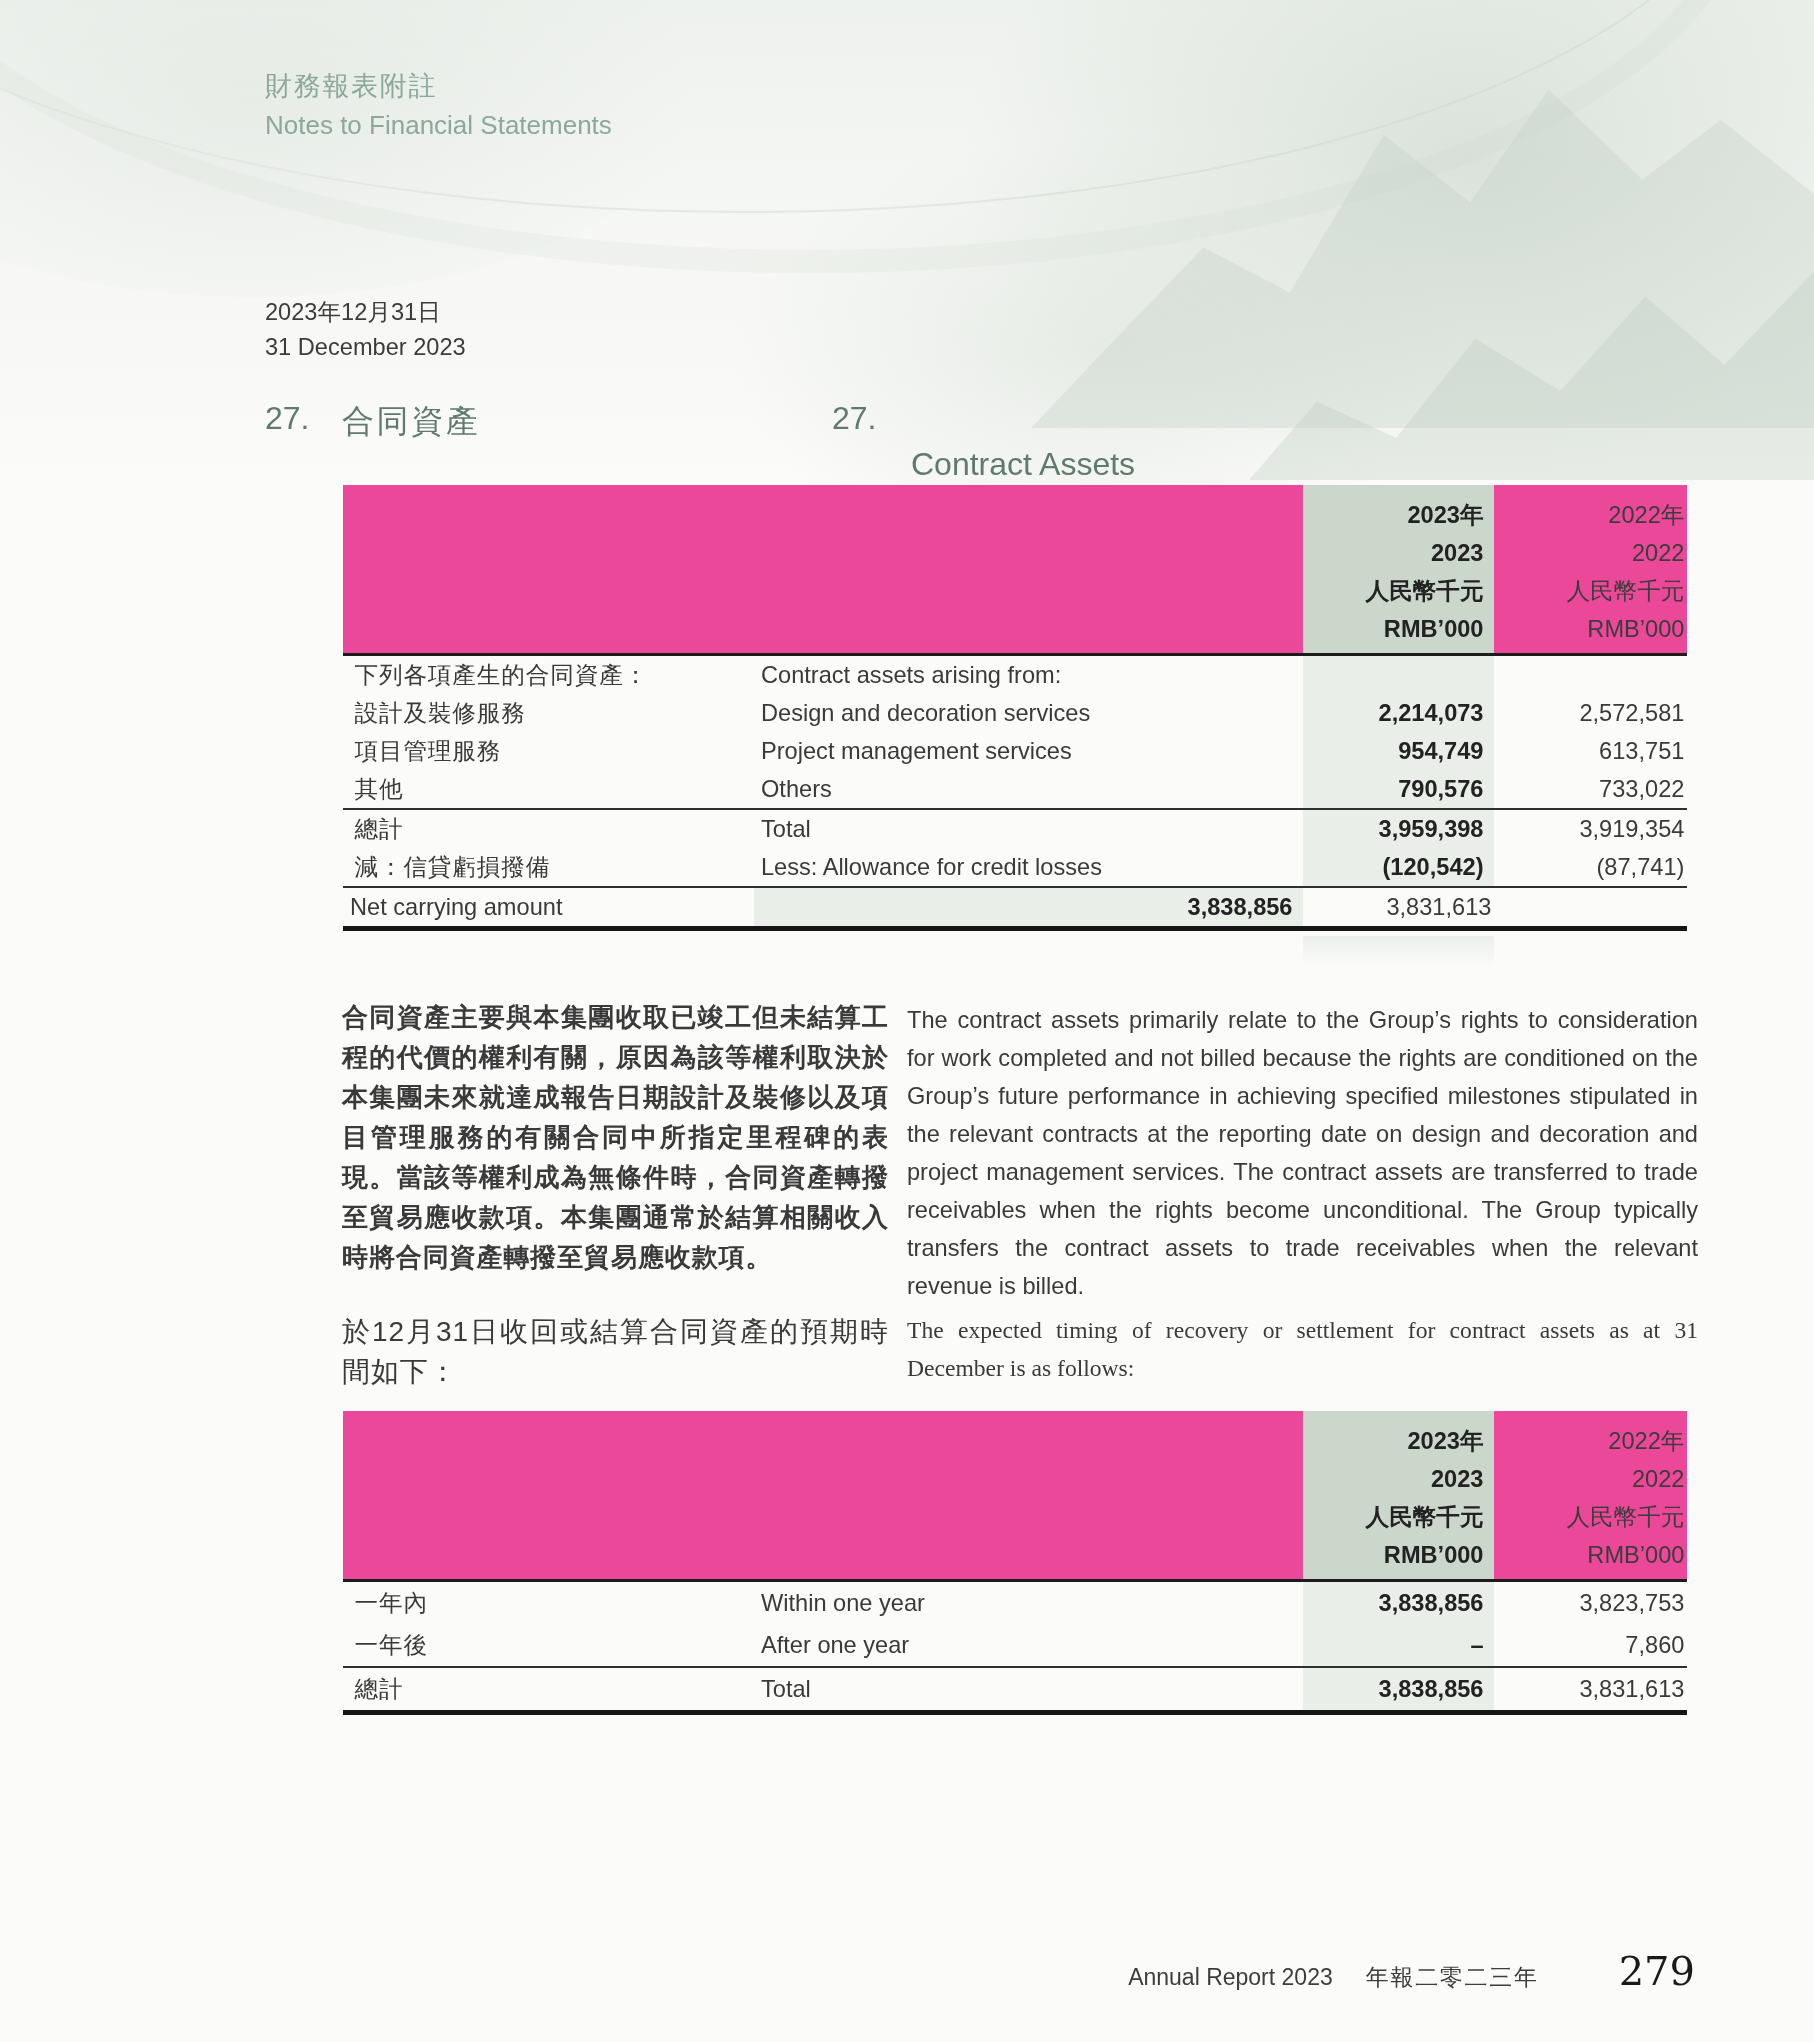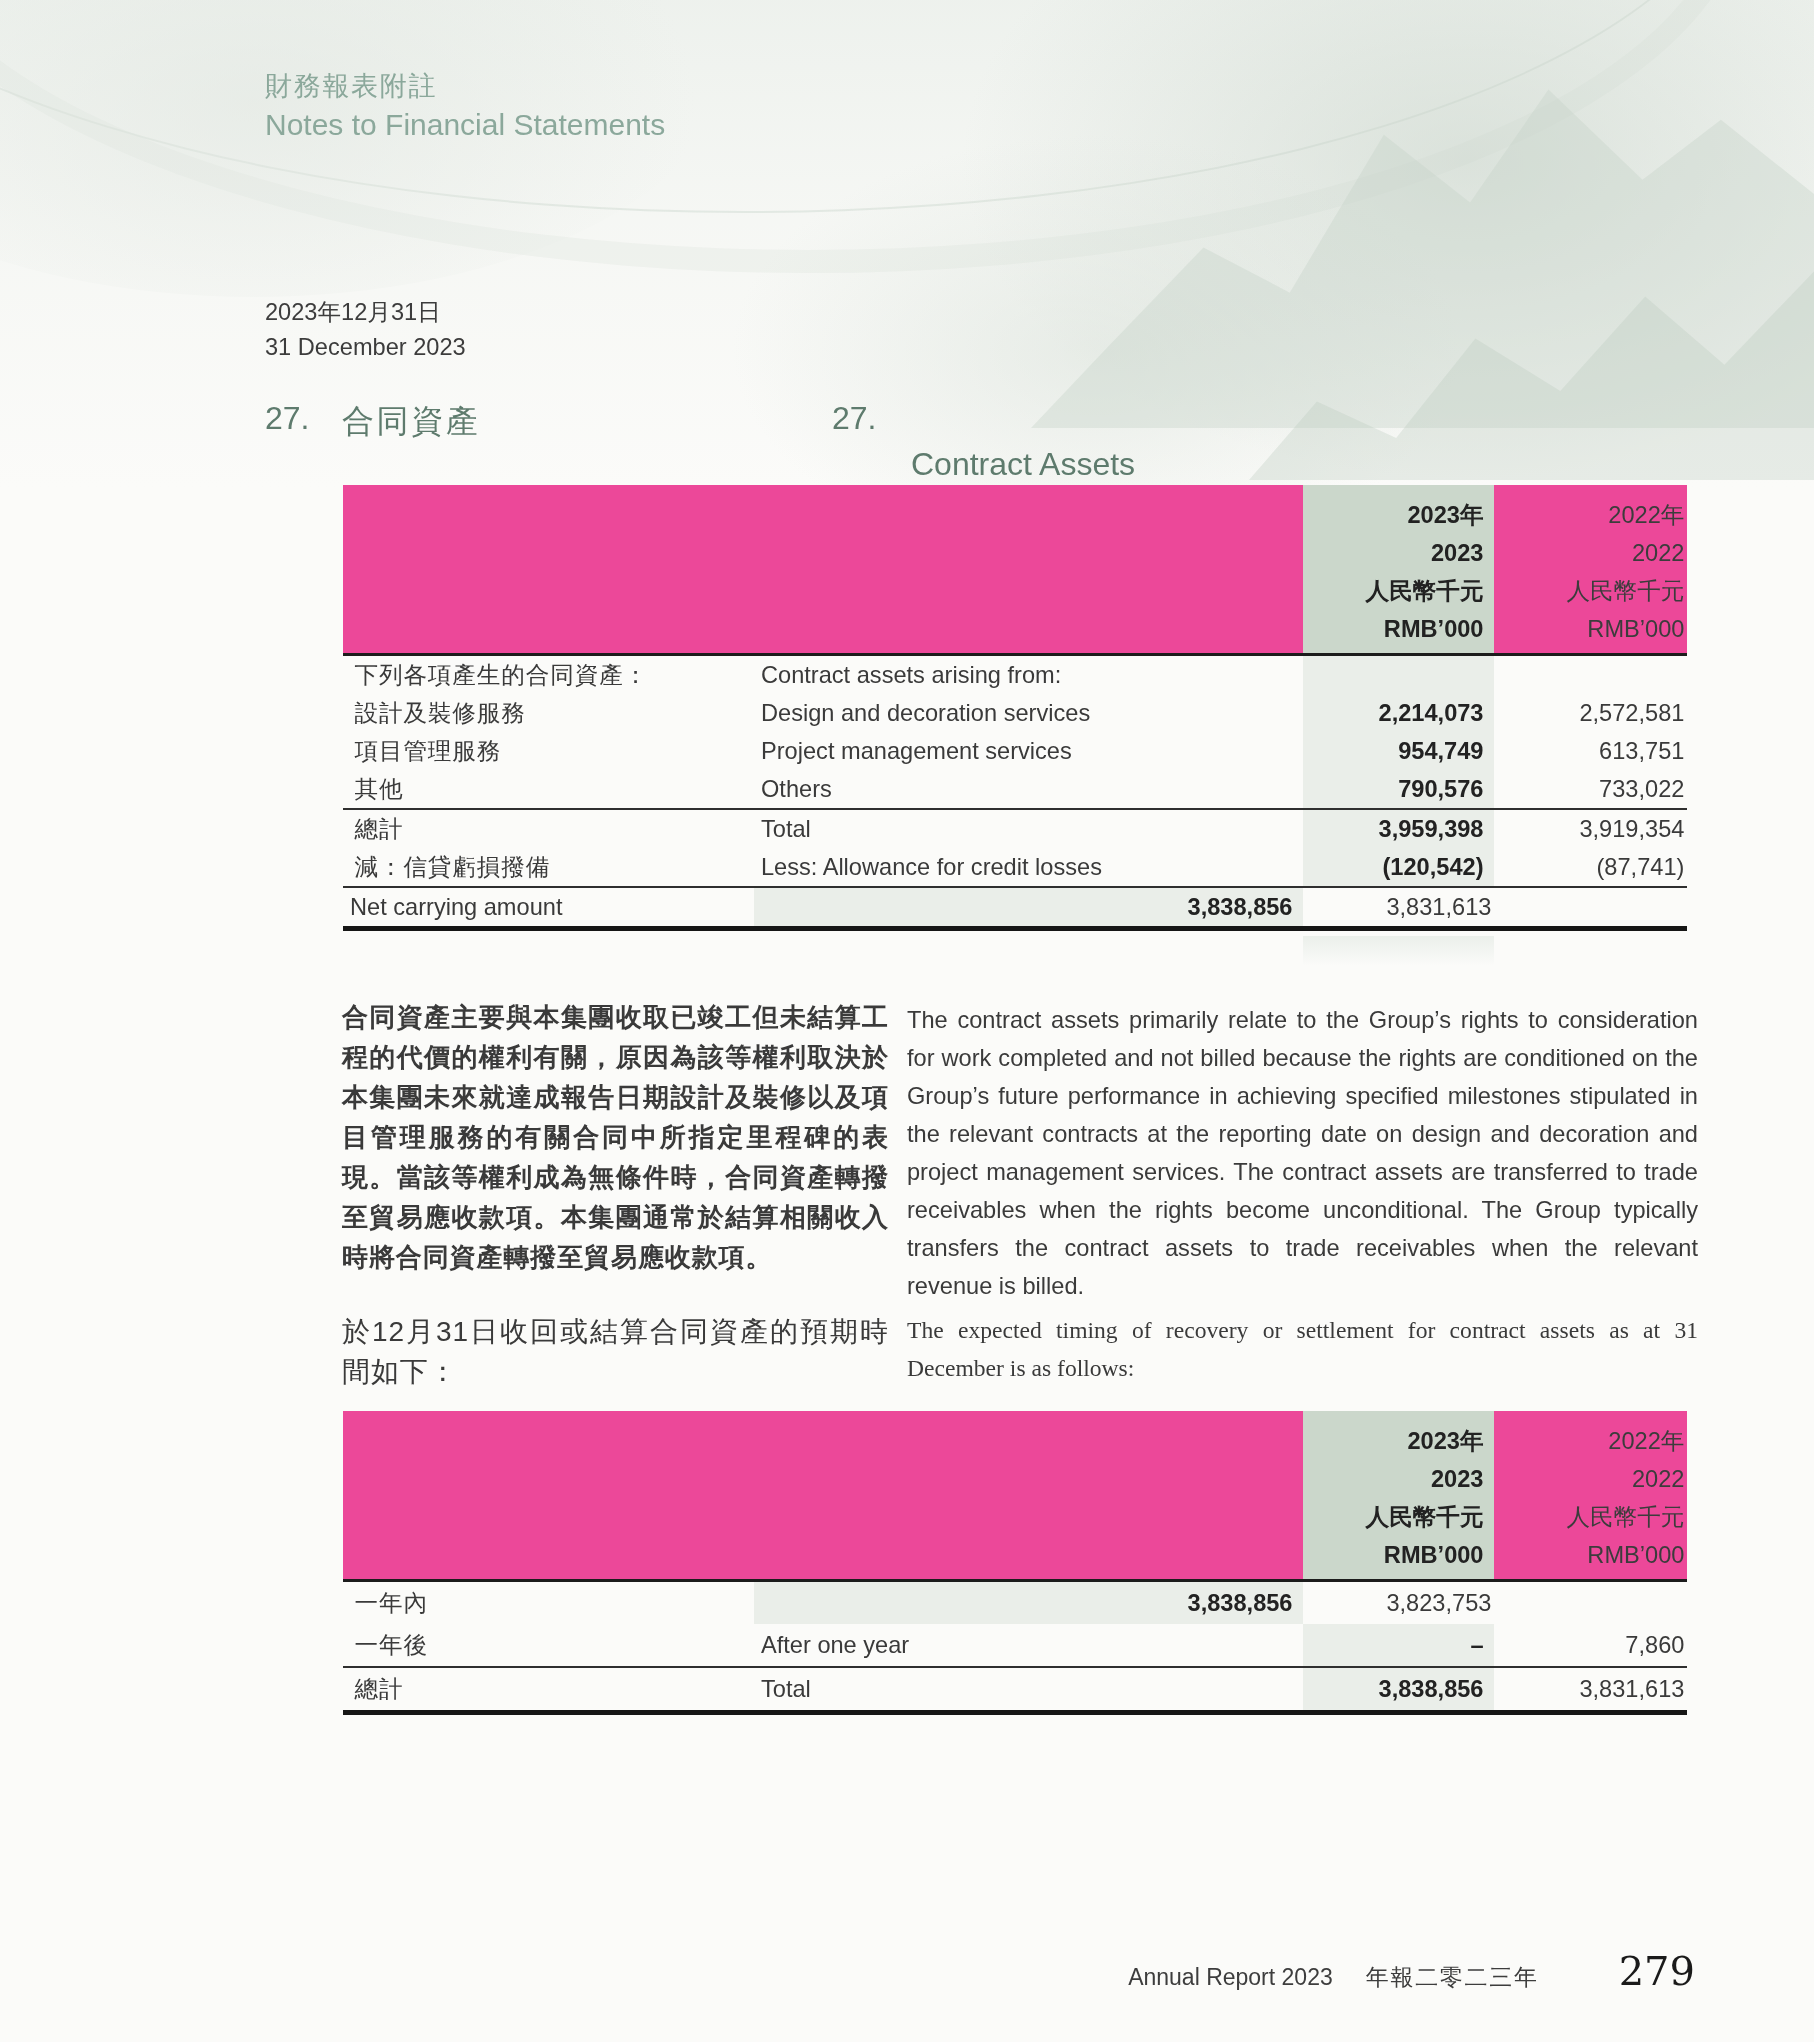--- a/index.html
+++ b/index.html
@@ -45,21 +45,21 @@
     border-radius: 50%; border: 2.6px solid rgba(205,214,206,0.45); background: transparent;
   }
   .arc2 {
     position: absolute; top: -489px; left: -131px; width: 1834px; height: 716px;
     border-radius: 50%; border: 23px solid rgba(214,222,215,0.25); background: transparent;
   }
 
   
   .page-header { position: absolute; left: 265px; top: 66px; }
   .page-header .t-zh { font-size: 27px; line-height: 40px; color: #8BA89B; letter-spacing: 1.7px; }
-  .page-header .t-en { font-size: 30px; line-height: 38px; color: #8BA89B; text-align: center; }
+  .page-header .t-en { font-size: 26px; line-height: 38px; color: #8BA89B; text-align: center; }
 
   .date-block { position: absolute; left: 265px; top: 295px; font-size: 23.6px; line-height: 35px; color: #3c3c3c; }
 
   .section-row { position: absolute; left: 0; top: 400px; width: 100%; font-size: 32px; color: #5E7B6D; }
   .sec-num-left  { position: absolute; left: 265px; }
   .sec-title-zh  { position: absolute; left: 342px; letter-spacing: 2.6px; }
   .sec-num-right { position: absolute; left: 832px; }
   .sec-title-en  { position: absolute; left: 911px; margin-top: 46px; }
 
   
@@ -234,20 +234,21 @@
         <span>2022年</span>
         <span>2022</span>
         <span>人民幣千元</span>
         <span>RMB’000</span>
       </div>
     </div>
     <div class="t-body">
       <div class="t-group">
         <div class="t-row">
           <div class="cell-zh">一年內</div>
+          <div class="cell-en">Within one year</div>
           <div class="cell-v23">3,838,856</div>
           <div class="cell-v22">3,823,753</div>
         </div>
         <div class="t-row">
           <div class="cell-zh">一年後</div>
           <div class="cell-en">After one year</div>
           <div class="cell-v23">–</div>
           <div class="cell-v22">7,860</div>
         </div>
       </div>

